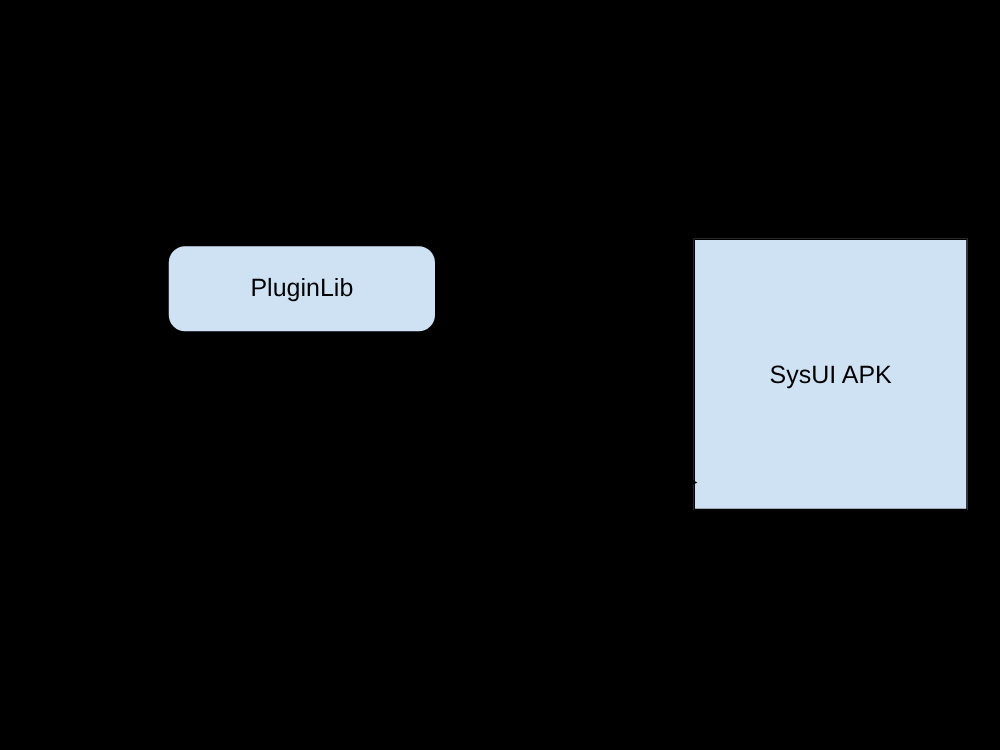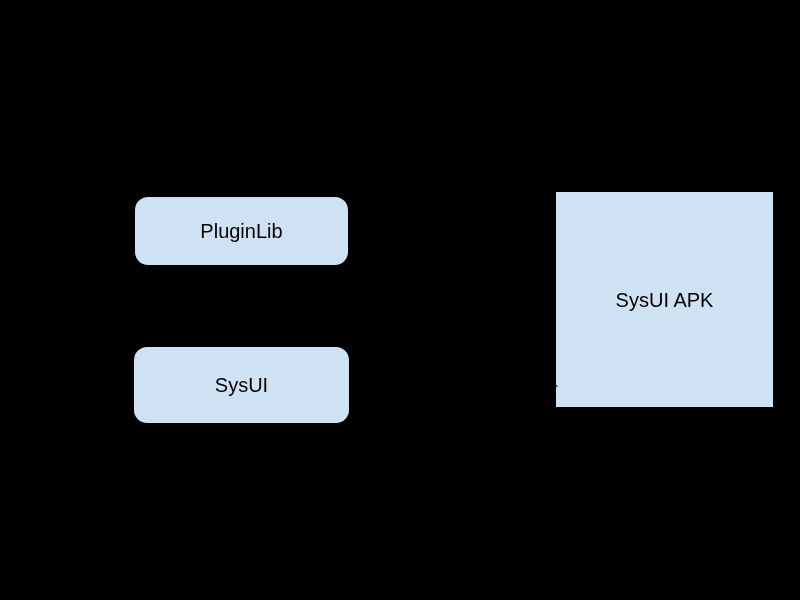--- a/index.html
+++ b/index.html
@@ -59,23 +59,20 @@
 </style>
 </head>
 <body>
 
 <div class="canvas" style="--bg: #000000; --node-fill: #cfe2f3; --node-border: #000000; --node-text: #000000; --connector: #000000;">
 
   <div class="node rounded" id="node-pluginlib">
     <span class="label">PluginLib</span>
   </div>
 
-  <div class="node rounded" id="node-sysui">
-    <span class="label">SysUI</span>
-  </div>
 
   <div class="node square" id="node-plugin-apk">
     <span class="label">SysUI APK</span>
   </div>
 
   <div class="connector-line"></div>
 
   <div class="arrowhead"></div>
 
 </div>

